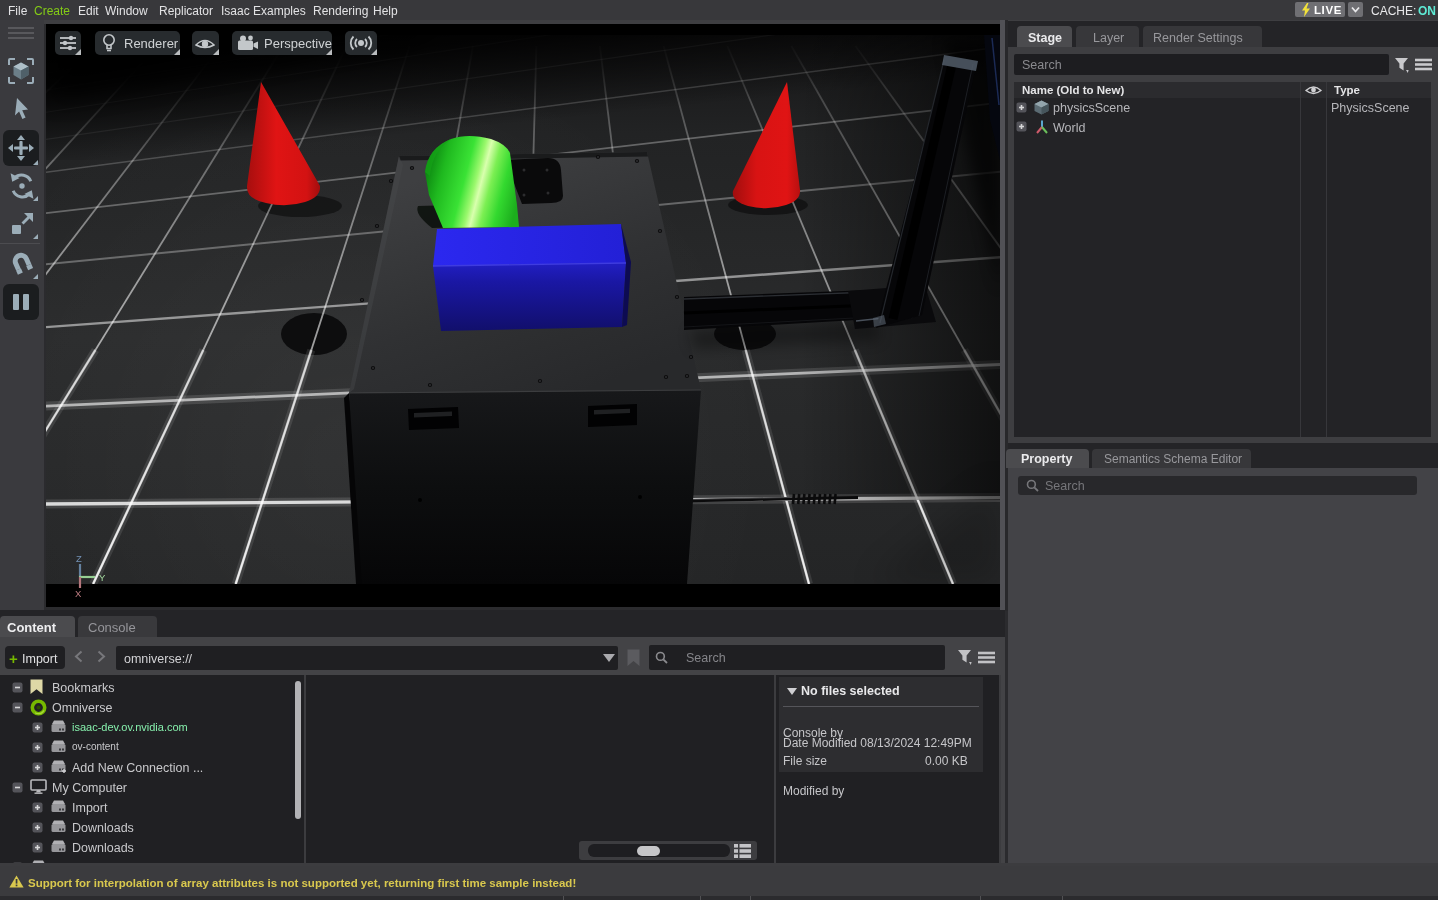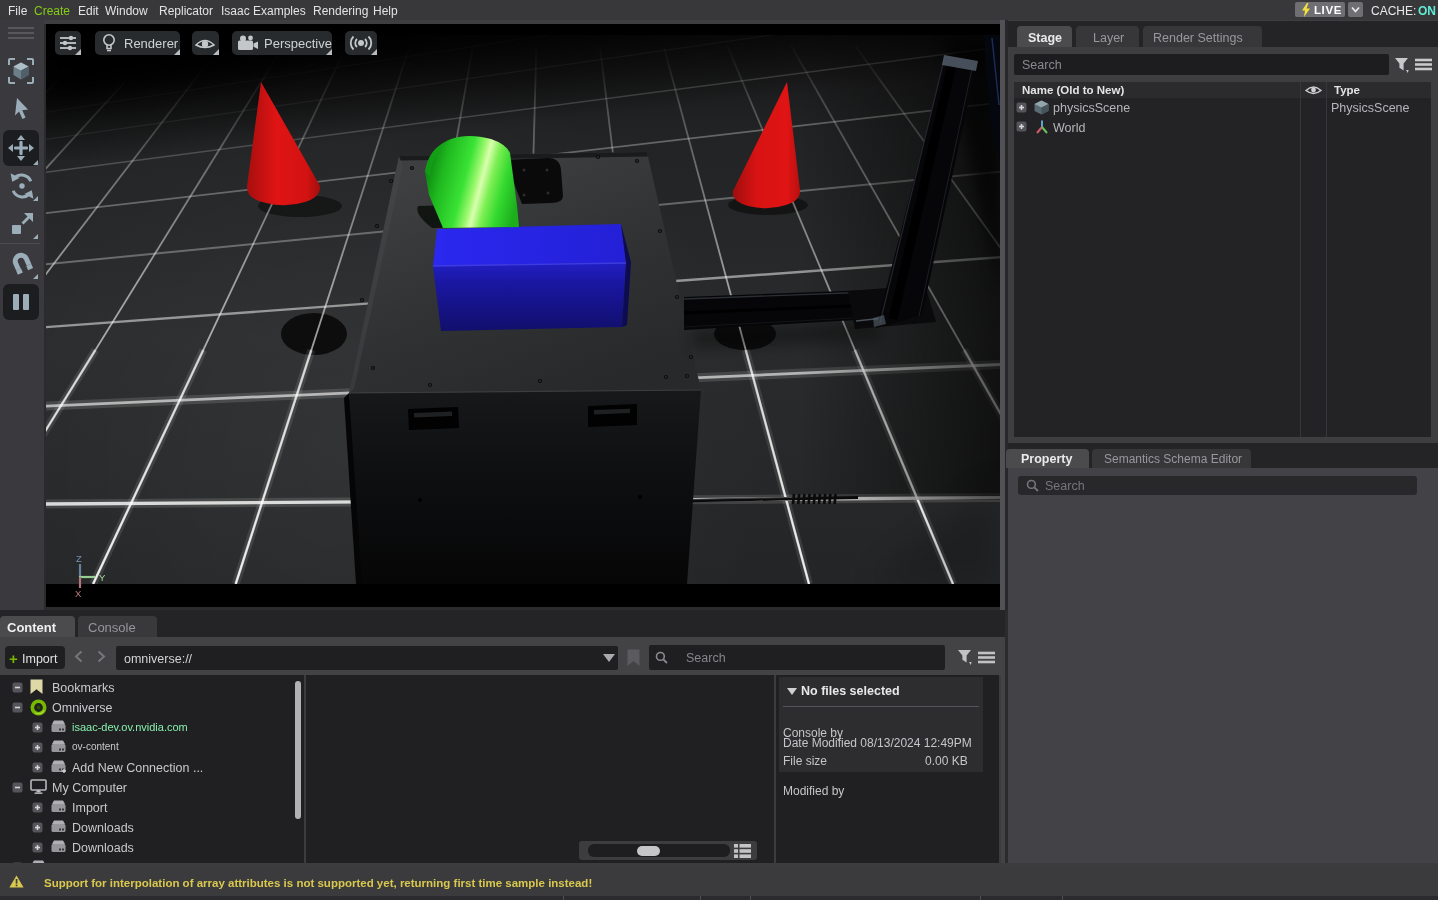--- a/index.html
+++ b/index.html
@@ -726,18 +726,18 @@
   </div>
 <div style="position:absolute;left:0;top:863px;width:1438px;height:3px;background:#3c3c3f;"></div>
 <div style="position:absolute;left:0;top:866px;width:1438px;height:30px;background:#3b3b3e;"></div>
 <div style="position:absolute;left:9px;top:875px;">
     <svg width="15" height="13" viewBox="0 0 15 13" style="display:block;">
       <path d="M7.5,0.5 L14.6,12.5 H0.4 Z" fill="#d9c84e"></path>
       <rect x="6.7" y="4" width="1.7" height="4.6" fill="#3b3b3e"></rect>
       <rect x="6.7" y="9.6" width="1.7" height="1.7" fill="#3b3b3e"></rect>
     </svg>
   </div>
-<div style="position:absolute;left:28px;top:877px;font-size:11.5px;font-weight:bold;color:#d9c84e;margin-left:16px;">Support for interpolation of array attributes is not supported yet, returning first time sample instead!</div>
+<div style="position:absolute;left:28px;top:877px;font-size:11.5px;font-weight:bold;color:#d9c84e;">Support for interpolation of array attributes is not supported yet, returning first time sample instead!</div>
 <div style="position:absolute;left:0;top:896px;width:1438px;height:4px;background:#2b2b2e;"></div>
 <div style="position:absolute;left:563px;top:896px;width:1px;height:4px;background:#515154;"></div>
 <div style="position:absolute;left:700px;top:896px;width:1px;height:4px;background:#515154;"></div>
 <div style="position:absolute;left:750px;top:896px;width:1px;height:4px;background:#515154;"></div>
 <div style="position:absolute;left:980px;top:896px;width:1px;height:4px;background:#515154;"></div>
 <div style="position:absolute;left:1062px;top:896px;width:1px;height:4px;background:#515154;"></div>
 </body></html>

